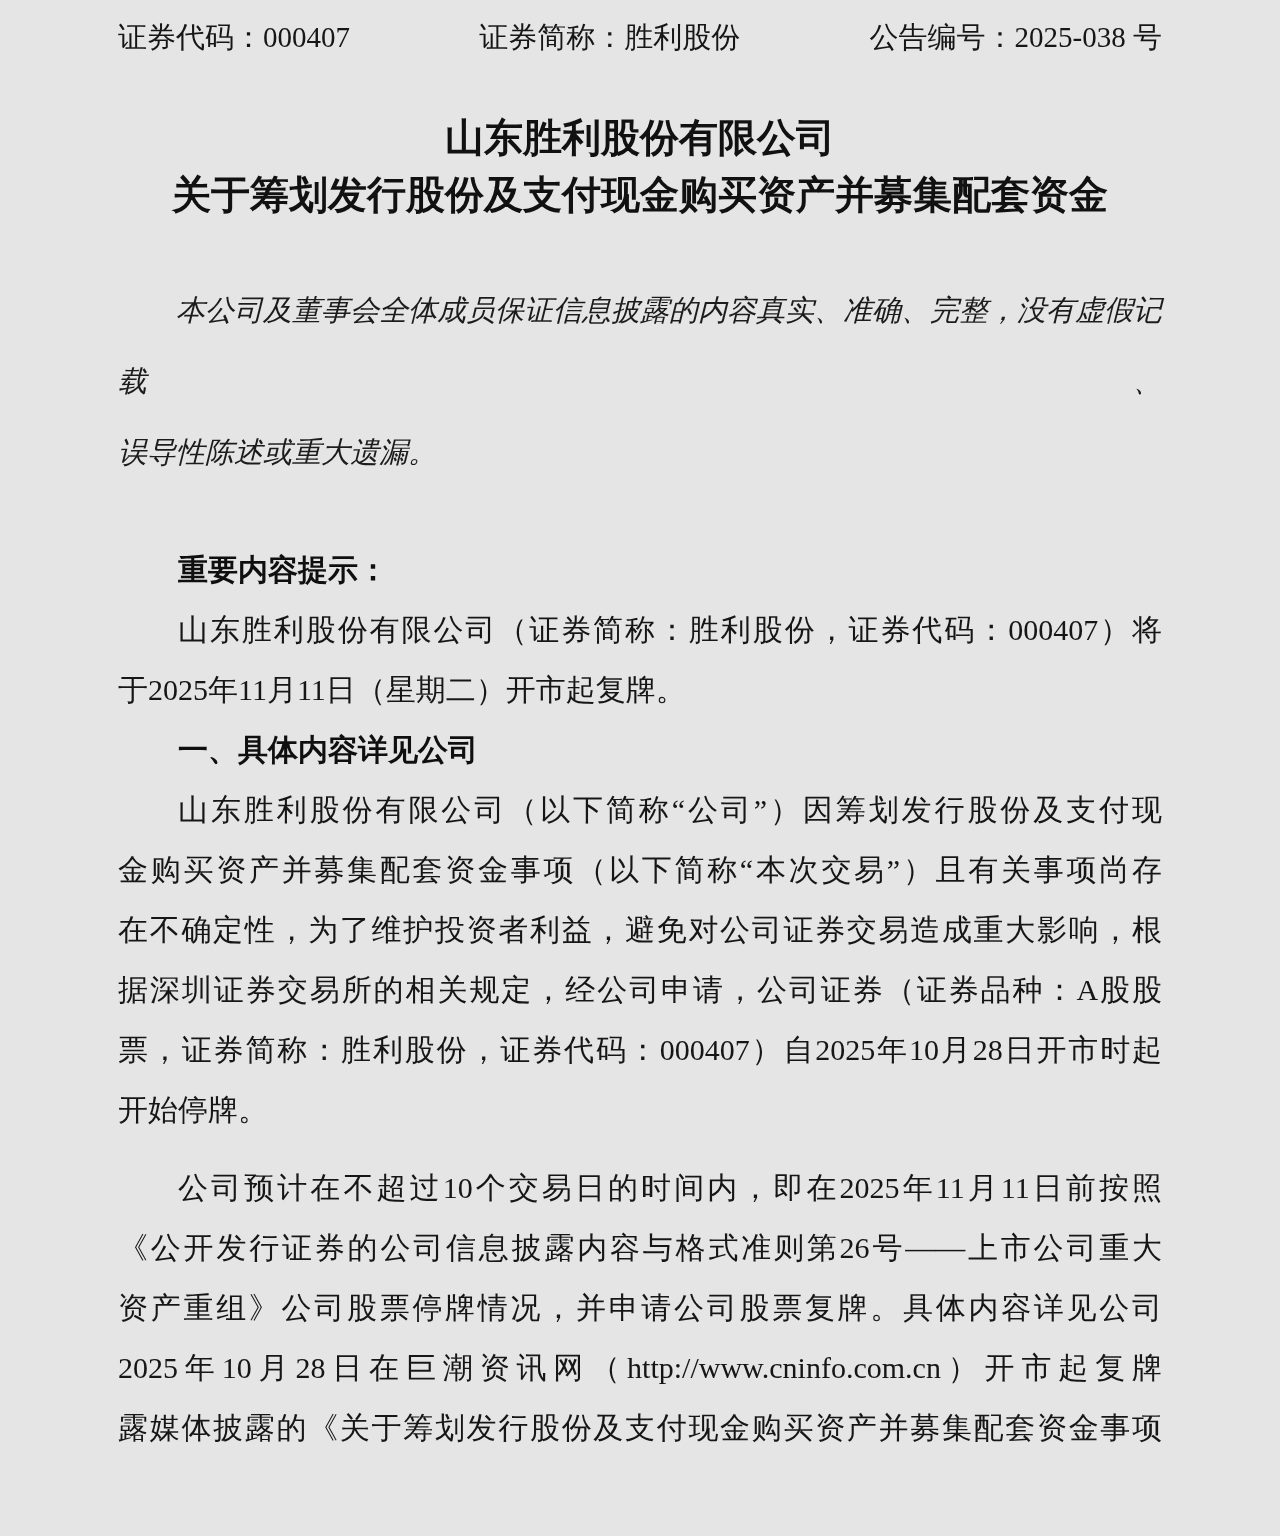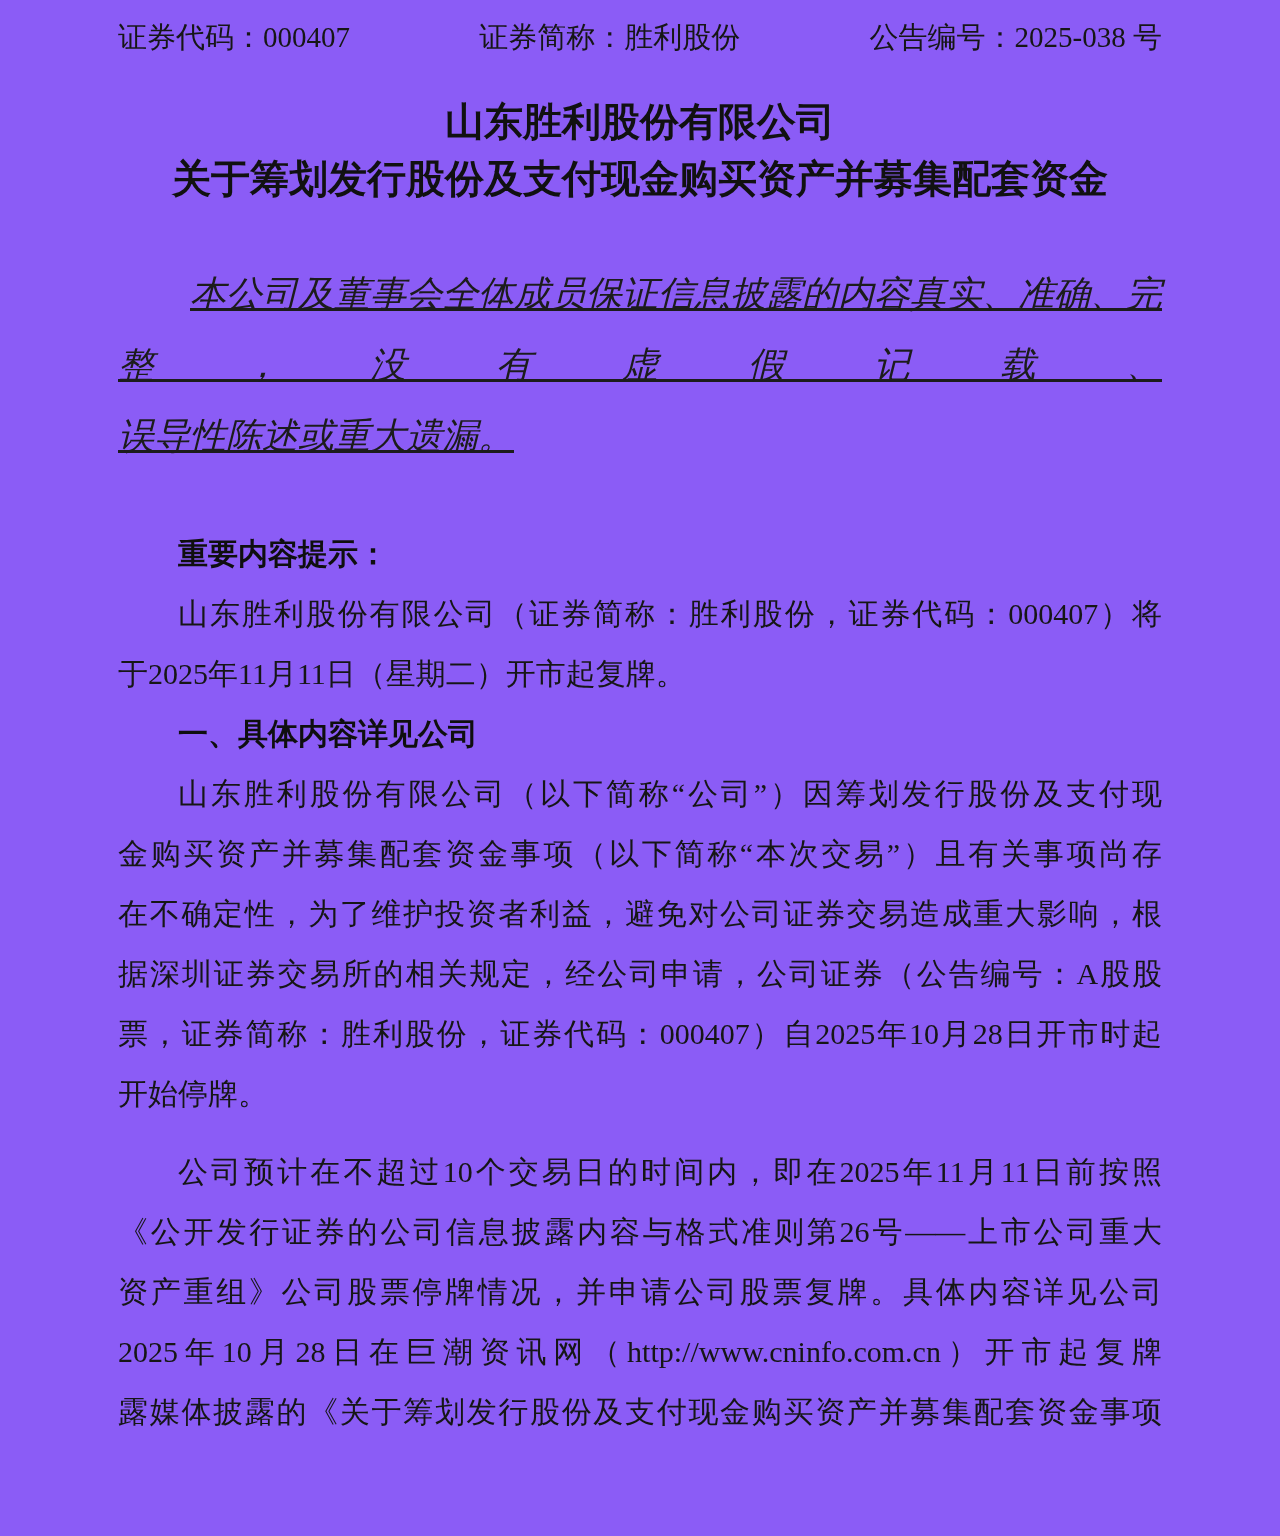--- a/index.html
+++ b/index.html
@@ -5,49 +5,48 @@
   * { margin: 0; padding: 0; box-sizing: border-box; }
   html, body {
     width: 1280px;
     height: 1536px;
     background: #ffffff;
     overflow: hidden;
   }
   .page {
     width: 1280px;
     height: 1536px;
-    background: #8b5cf6;
+    background: #e5e5e5;
     color: #161616;
     padding: 18px 118px 0 118px;
     font-family: "Liberation Serif", "DejaVu Serif", serif;
   }
   .header-row {
     display: flex;
     justify-content: space-between;
     align-items: baseline;
     font-size: 29px;
     line-height: 39px;
     white-space: nowrap;
   }
   .title-block {
-    margin-top: 36px;
+    margin-top: 52px;
     text-align: center;
     font-family: "Liberation Sans", "DejaVu Sans", sans-serif;
     font-weight: bold;
     font-size: 39px;
     line-height: 57px;
     color: #111111;
   }
   .disclaimer {
     margin-top: 52px;
     font-style: italic;
-    font-size: 36px;
+    font-size: 29px;
     line-height: 71px;
     color: #1c1c1c;
-    text-decoration: underline;
   }
   .body-text {
     font-size: 30px;
     line-height: 60px;
   }
   .heading {
     font-family: Liberation Serif, serif;
     font-weight: bold;
     font-size: 30px;
     line-height: 60px;
@@ -111,21 +110,21 @@
       <div class="line fill indent">山东胜利股份有限公司（证券简称：胜利股份，证券代码：000407）将</div>
       <div class="line">于2025年11月11日（星期二）开市起复牌。</div>
     </div>
 
     <div class="heading">一、具体内容详见公司</div>
 
     <div class="para">
       <div class="line fill indent">山东胜利股份有限公司（以下简称“公司”）因筹划发行股份及支付现</div>
       <div class="line fill">金购买资产并募集配套资金事项（以下简称“本次交易”）且有关事项尚存</div>
       <div class="line fill">在不确定性，为了维护投资者利益，避免对公司证券交易造成重大影响，根</div>
-      <div class="line fill">据深圳证券交易所的相关规定，经公司申请，公司证券（公告编号：A股股</div>
+      <div class="line fill">据深圳证券交易所的相关规定，经公司申请，公司证券（证券品种：A股股</div>
       <div class="line fill">票，证券简称：胜利股份，证券代码：000407）自2025年10月28日开市时起</div>
       <div class="line">开始停牌。</div>
     </div>
 
     <div class="para gap-before">
       <div class="line fill indent">公司预计在不超过10个交易日的时间内，即在2025年11月11日前按照</div>
       <div class="line fill">《公开发行证券的公司信息披露内容与格式准则第26号——上市公司重大</div>
       <div class="line fill">资产重组》公司股票停牌情况，并申请公司股票复牌。具体内容详见公司</div>
       <div class="line fill">2025年10月28日在巨潮资讯网（http://www.cninfo.com.cn）开市起复牌</div>
       <div class="line fill">露媒体披露的《关于筹划发行股份及支付现金购买资产并募集配套资金事项</div>

